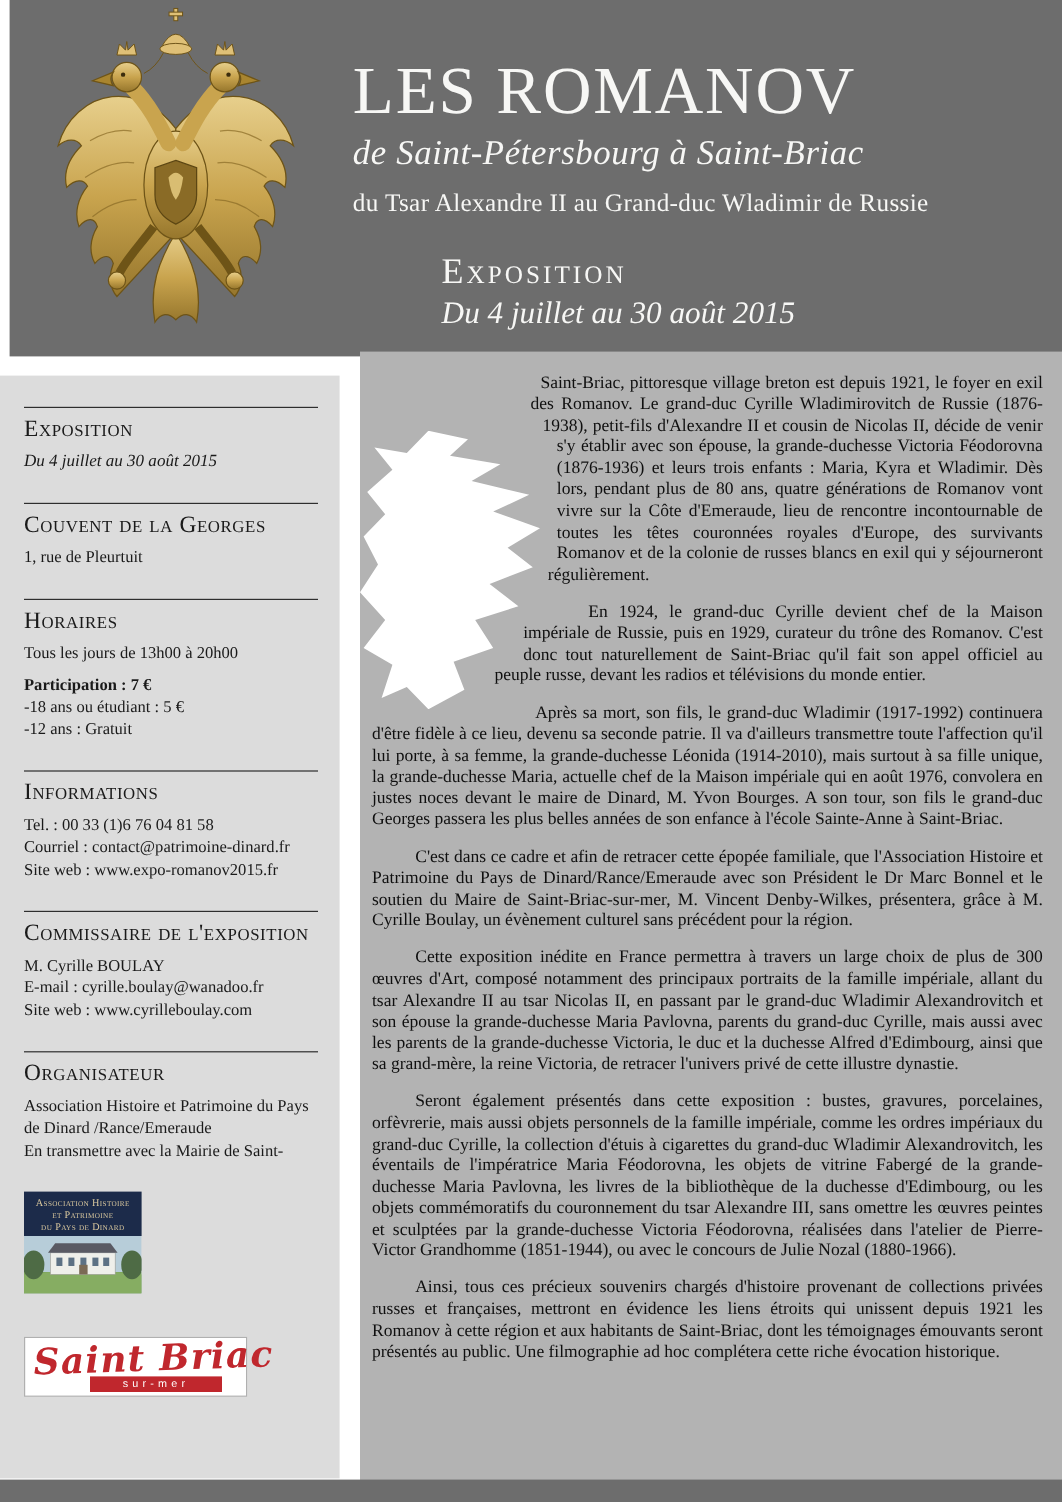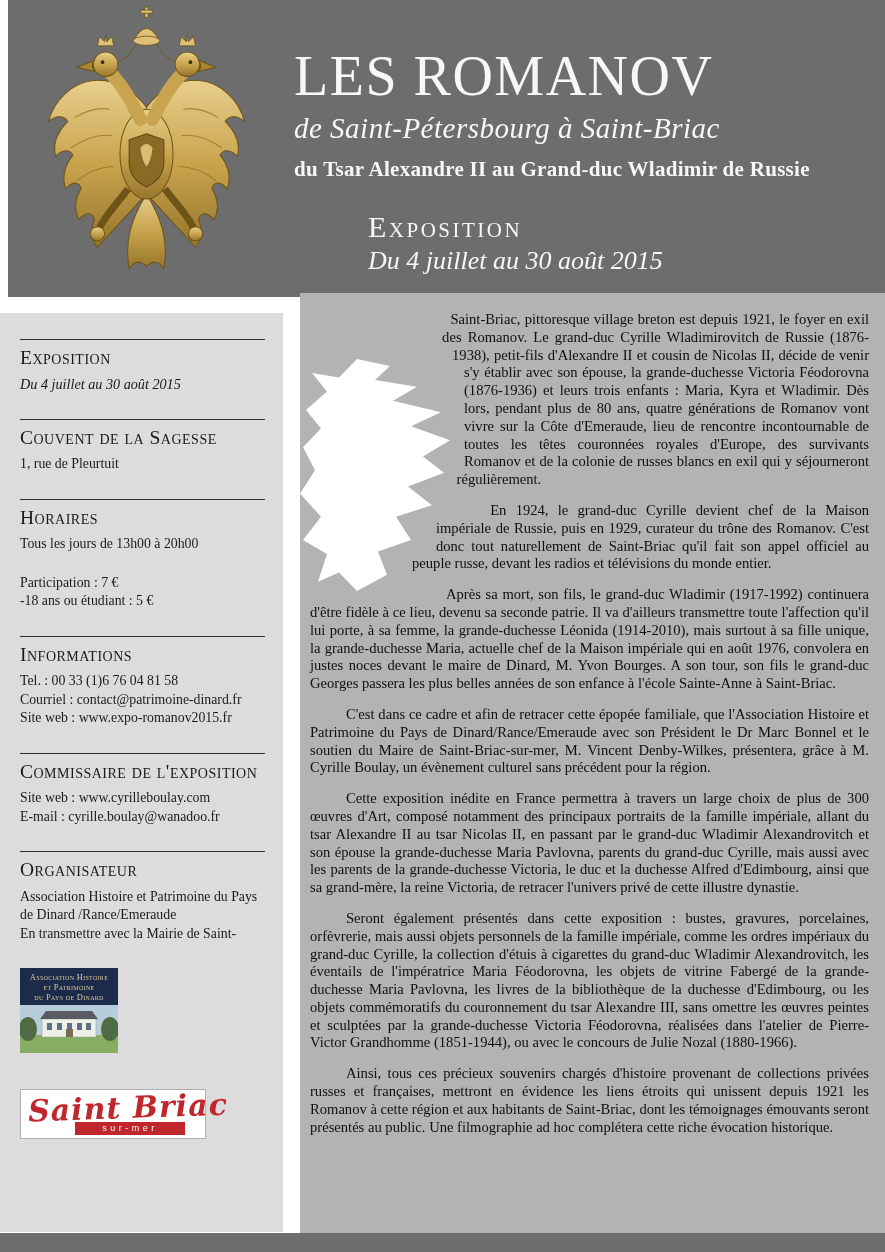--- a/index.html
+++ b/index.html
@@ -11,37 +11,37 @@
 
   
   .header {
     position:absolute; left:8px; top:0; width:885px; height:297px;
     background:var(--header-bg,#6d6d6d);
   }
   .eagle { position:absolute; left:26px; top:5px; }
   .header-text { position:absolute; left:286px; top:48px; width:586px; color:#f7f7f5; }
   .title { font-size:56px; font-weight:normal; letter-spacing:1.5px; line-height:1.02; }
   .subtitle1 { font-size:29px; font-style:italic; margin-top:7px; letter-spacing:0.5px; }
-  .subtitle2 { font-size:21px; margin-top:12px; letter-spacing:0.3px;font-weight:bold; }
+  .subtitle2 { font-size:21px; margin-top:12px; letter-spacing:0.3px; }
   .expo-block { margin-left:74px; margin-top:28px; }
   .expo { font-variant:small-caps; font-size:30px; letter-spacing:2.5px; }
   .dates { font-size:26px; font-style:italic; margin-top:2px; }
 
   
   .sidebar {
     position:absolute; left:0; top:313px; width:283px; height:919px;
     background:var(--sidebar-bg,#dcdcdc); padding:26px 18px 0 20px; color:#1a1a1a;
     overflow:hidden;
   }
   .sb-section { border-top:1px solid #2e2e2e; padding-top:7px; margin-bottom:25px; }
   .sb-heading { font-variant:small-caps; font-weight:normal; font-size:19.5px;
     letter-spacing:0.5px; line-height:1.15; margin-bottom:6px; }
   .sb-line { font-size:13.8px; line-height:18.5px; }
   .sb-line.italic { font-style:italic; font-size:14.2px; }
-  .sb-line.gap { margin-top:20px; }
+  .sb-line.gap { margin-top:8px;font-weight:bold; }
 
   .assoc-logo { margin-top:18px; width:98px; }
   .assoc-band { background:var(--logo-navy,#1c2b4a); padding:4px 2px 3px; }
   .assoc-band div { color:#d8c79e; font-variant:small-caps; font-size:8.5px;
     line-height:10px; text-align:center; letter-spacing:0.3px; }
   .assoc-photo svg { display:block; }
 
   .sb-logo { margin-top:36px; width:186px; height:50px; position:relative;
     background:#ffffff; border:1px solid #b0b0b0; }
   .sb-script { position:absolute; left:7px; top:0px; color:var(--logo-red,#c0272d);
@@ -141,42 +141,44 @@
   </div>
 
   <aside class="sidebar">
 
     <section class="sb-section">
       <h2 class="sb-heading">Exposition</h2>
       <div class="sb-line italic">Du 4 juillet au 30 août 2015</div>
     </section>
 
     <section class="sb-section">
-      <h2 class="sb-heading">Couvent de la Sagesse</h2>
+      <h2 class="sb-heading">Couvent de la Georges</h2>
       <div class="sb-line">1, rue de Pleurtuit</div>
     </section>
 
     <section class="sb-section">
       <h2 class="sb-heading">Horaires</h2>
       <div class="sb-line">Tous les jours de 13h00 à 20h00</div>
       <div class="sb-line gap">Participation : 7 €</div>
       <div class="sb-line">-18 ans ou étudiant : 5 €</div>
+      <div class="sb-line">-12 ans : Gratuit</div>
     </section>
 
     <section class="sb-section">
       <h2 class="sb-heading">Informations</h2>
       <div class="sb-line">Tel. : 00 33 (1)6 76 04 81 58</div>
       <div class="sb-line">Courriel : contact@patrimoine-dinard.fr</div>
       <div class="sb-line">Site web : www.expo-romanov2015.fr</div>
     </section>
 
     <section class="sb-section">
       <h2 class="sb-heading">Commissaire de l'exposition</h2>
+      <div class="sb-line">M. Cyrille BOULAY</div>
+      <div class="sb-line">E-mail : cyrille.boulay@wanadoo.fr</div>
       <div class="sb-line">Site web : www.cyrilleboulay.com</div>
-      <div class="sb-line">E-mail : cyrille.boulay@wanadoo.fr</div>
     </section>
 
     <section class="sb-section">
       <h2 class="sb-heading">Organisateur</h2>
       <div class="sb-line">Association Histoire et Patrimoine du Pays de Dinard /Rance/Emeraude</div>
       <div class="sb-line">En transmettre avec la Mairie de Saint-</div>
     </section>
 
     <div class="assoc-logo">
       <div class="assoc-band">

